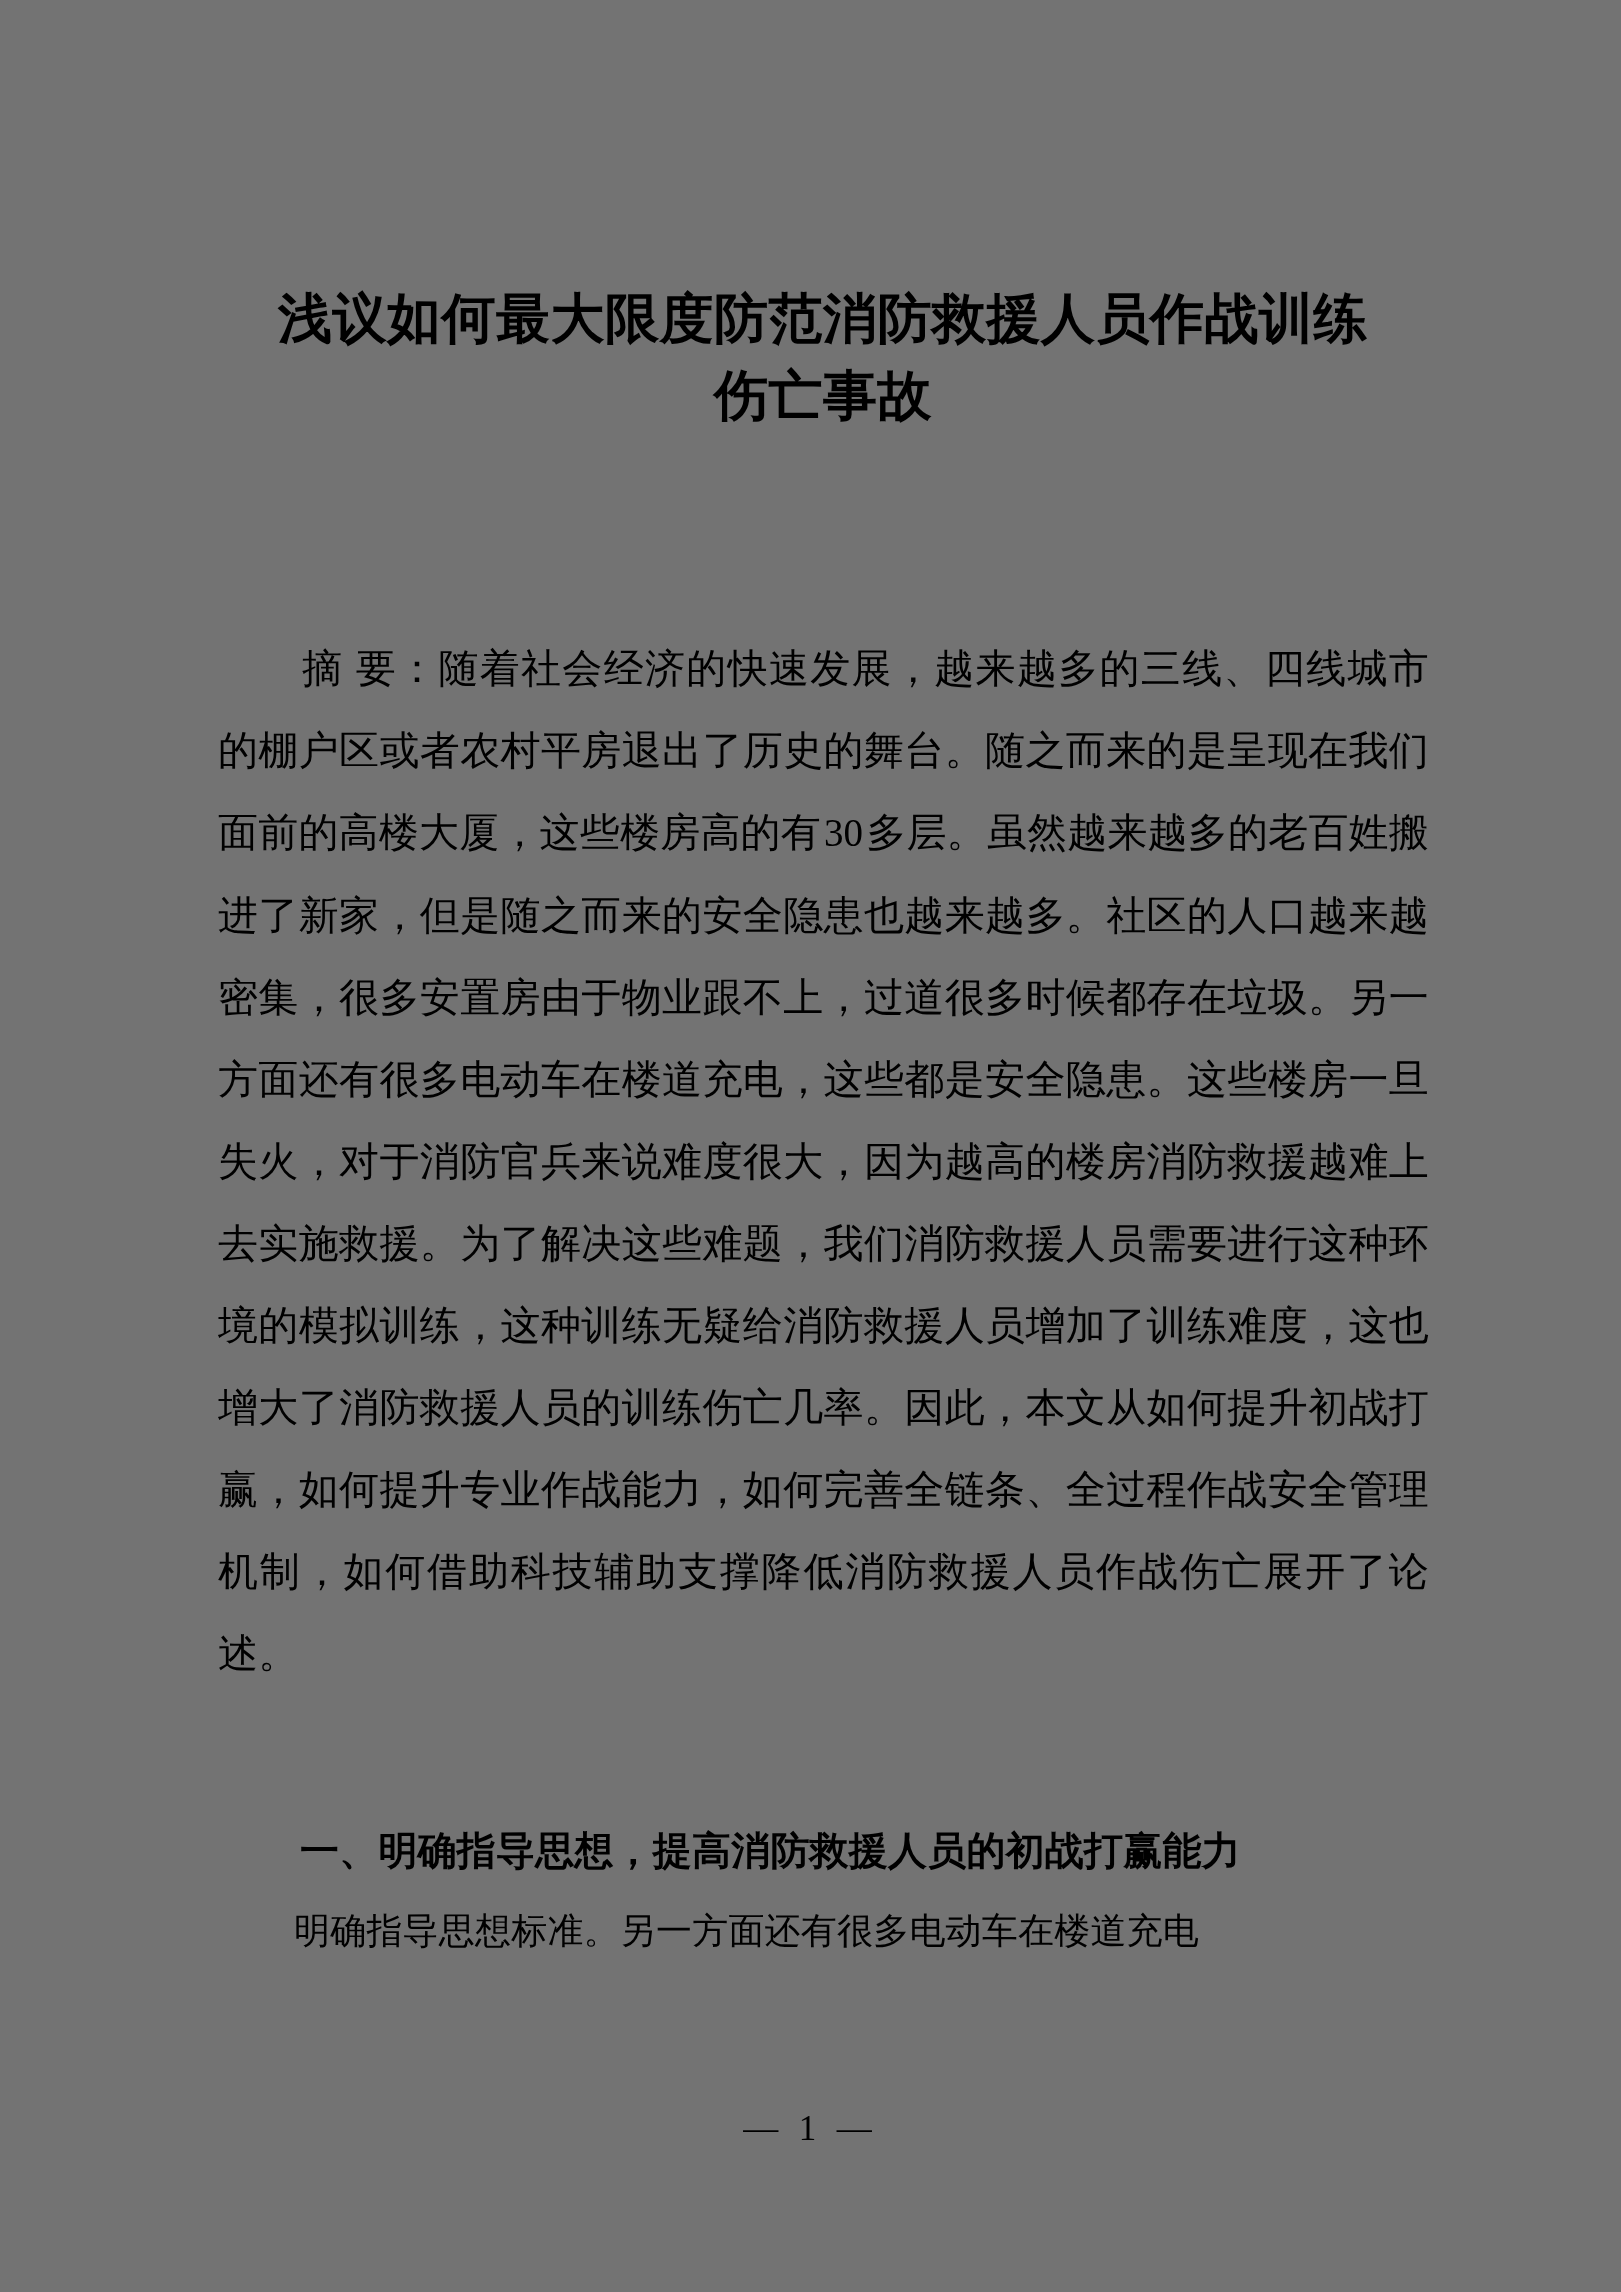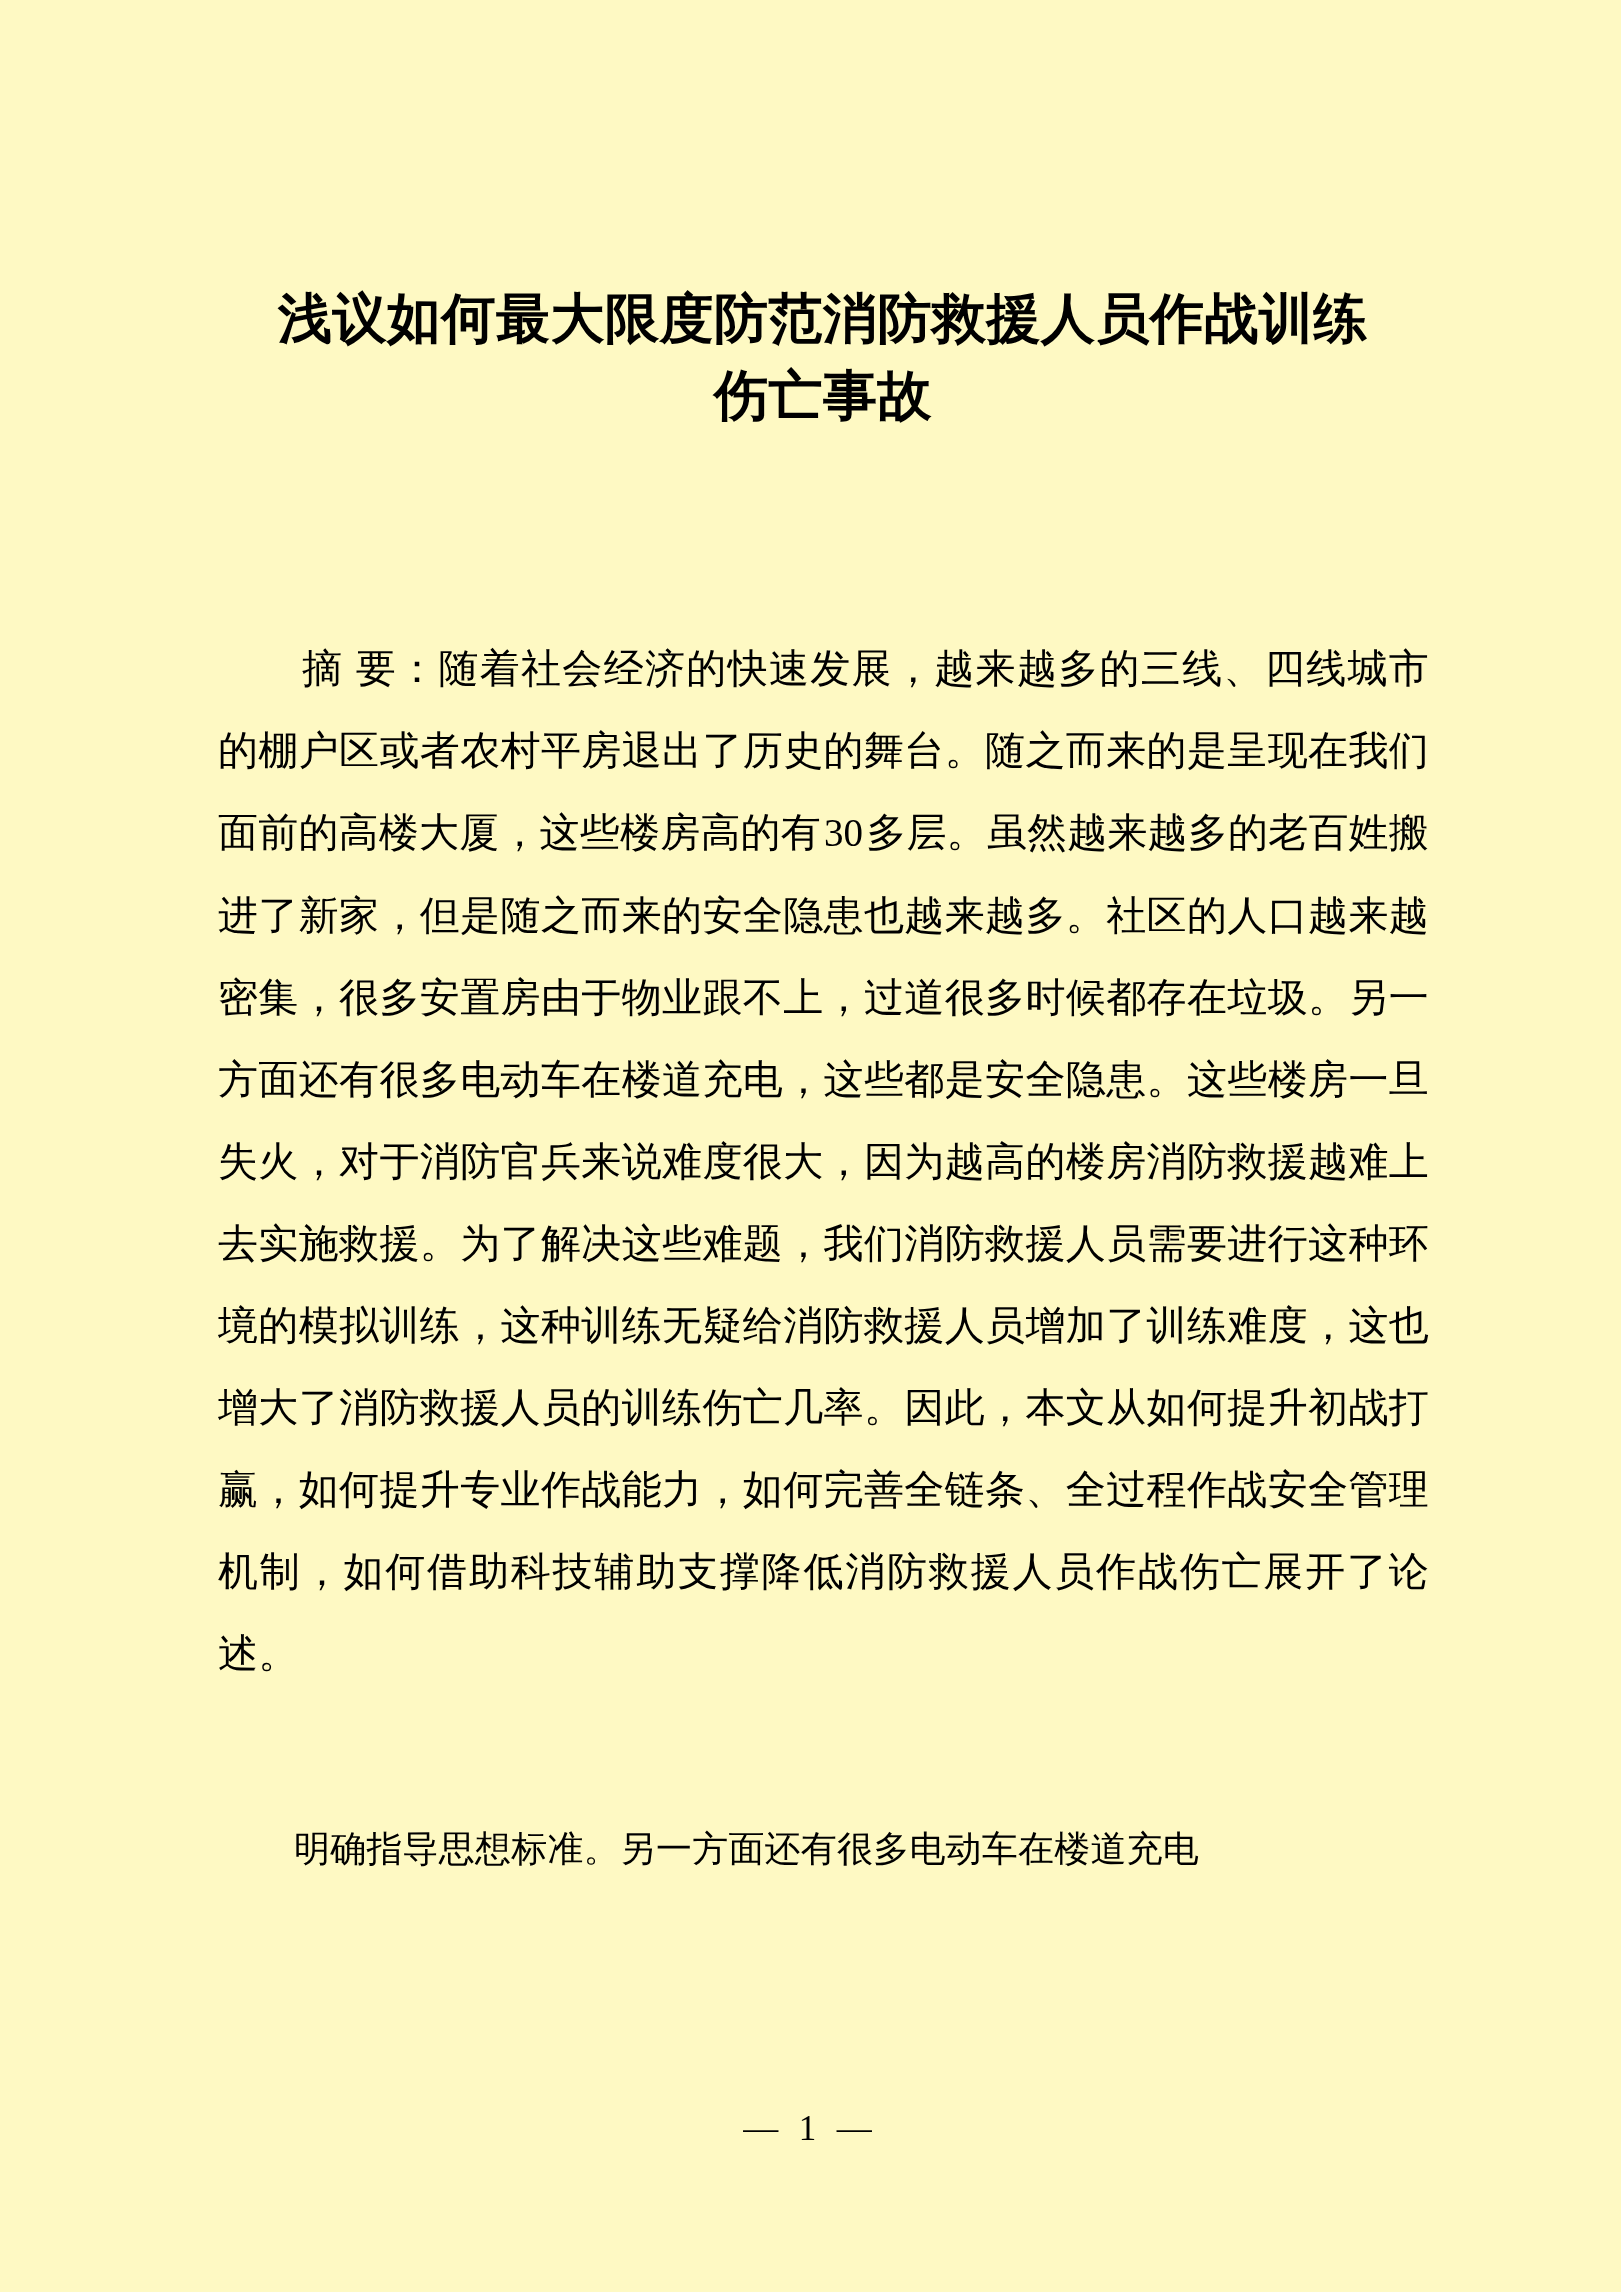--- a/index.html
+++ b/index.html
@@ -12,21 +12,21 @@
   body {
     font-family: "Liberation Sans", "DejaVu Sans", sans-serif;
     color: #000000;
     -webkit-font-smoothing: antialiased;
   }
 
   .page {
     position: relative;
     width: 1621px;
     height: 2293px;
-    background: #fef9c3;
+    background: #737373;
     overflow: hidden;
     box-sizing: border-box;
   }
 
   
   .doc-title {
     position: absolute;
     left: 218px;
     top: 280px;
     width: 1210px;
@@ -114,20 +114,21 @@
     <span>浅议如何最大限度防范消防救援人员作战训练</span><br>
     <span>伤亡事故</span>
   </div>
 
   <div class="body-block">
 
     <p class="para indent"><span>摘  要：随着社会经济的快速发展，越来越多的三线、四线城市的棚户区或者农村平房退出了历史的舞台。随之而来的是呈现在我们面前的高楼大厦，这些楼房高的有</span><span class="num">30</span><span>多层。虽然越来越多的老百姓搬进了新家，但是随之而来的安全隐患也越来越多。社区的人口越来越密集，很多安置房由于物业跟不上，过道很多时候都存在垃圾。另一方面还有很多电动车在楼道充电，这些都是安全隐患。这些楼房一旦失火，对于消防官兵来说难度很大，因为越高的楼房消防救援越难上去实施救援。为了解决这些难题，我们消防救援人员需要进行这种环境的模拟训练，这种训练无疑给消防救援人员增加了训练难度，这也增大了消防救援人员的训练伤亡几率。因此，本文从如何提升初战打赢，如何提升专业作战能力，如何完善全链条、全过程作战安全管理机制，如何借助科技辅助支撑降低消防救援人员作战伤亡展开了论述。</span></p>
 
     <div class="gap-lg"></div>
 
+    <p class="section-heading">一、明确指导思想，提高消防救援人员的初战打赢能力</p>
 
     <p class="section-body">明确指导思想标准。另一方面还有很多电动车在楼道充电</p>
 
   </div>
 
   <div class="footer">— 1 —</div>
 
 </div>
 
 

